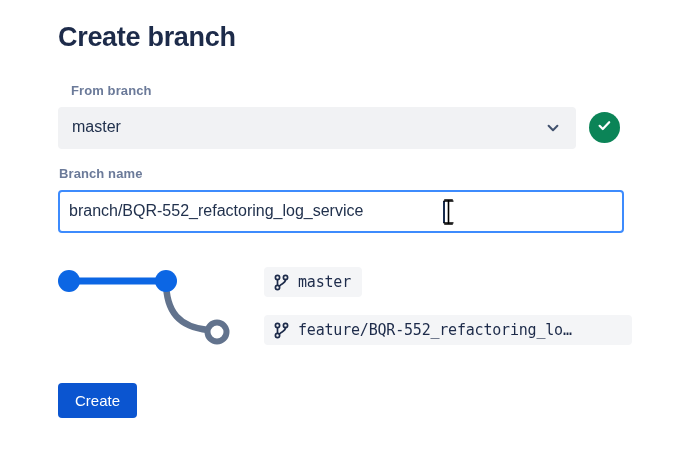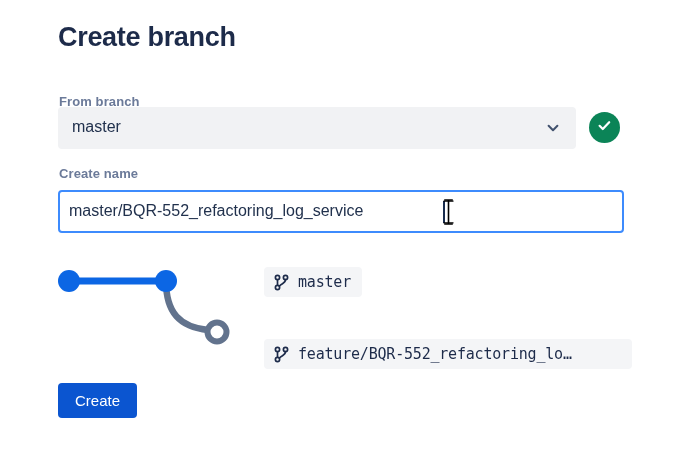--- a/index.html
+++ b/index.html
@@ -32,21 +32,21 @@
     color: #1d2b4a;
   }
 
   .field-label {
     position: absolute;
     font-size: 13px;
     font-weight: bold;
     color: #6b7a99;
     letter-spacing: 0.1px;
   }
-  .label-from-branch { left: 59px; top: 83px; margin-top: 11px; }
+  .label-from-branch { left: 71px; top: 83px; }
   .label-branch-name { left: 59px; top: 166px; }
 
   
   .select-row {
     position: absolute;
     left: 58px;
     top: 107px;
     width: 575px;
     height: 42px;
   }
@@ -138,21 +138,21 @@
     height: 30px;
     background: #f4f5f7;
     border-radius: 4px;
     display: flex;
     align-items: center;
     padding: 0 11px 0 9px;
     box-sizing: border-box;
     max-width: 368px;
   }
   .chip-master { left: 264px; top: 267px; }
-  .chip-feature { left: 264px; top: 315px; width: 368px; margin-top: 24px; }
+  .chip-feature { left: 264px; top: 315px; width: 368px; }
   .chip-label {
     font-family: "DejaVu Sans Mono", "Liberation Mono", monospace;
     font-size: 15px;
     color: #1d2b4a;
     letter-spacing: -0.2px;
     white-space: nowrap;
     overflow: hidden;
   }
   .git-branch-icon {
     width: 17px;
@@ -212,24 +212,24 @@
     </div>
     <div class="status-badge">
       <span>
         <svg width="17" height="17" viewBox="0 0 17 17">
           <path d="M3.6 8.8 L6.8 12 L13.2 5.2" fill="none" stroke="#ffffff" stroke-width="2.2" stroke-linecap="round" stroke-linejoin="round"></path>
         </svg>
       </span>
     </div>
   </div>
 
-  <div class="field-label label-branch-name">Create name</div>
+  <div class="field-label label-branch-name">Branch name</div>
 
   <div class="branch-input">
-    <span class="branch-input-text" title="feature/BQR-552_refactoring_log_service">master/BQR-552_refactoring_log_service</span>
+    <span class="branch-input-text" title="feature/BQR-552_refactoring_log_service">branch/BQR-552_refactoring_log_service</span>
     <span class="text-caret"></span>
   </div>
 
   <span class="mouse-cursor-ibeam">
     <svg width="13" height="26" viewBox="0 0 13 26">
       <path d="M3 1 H10 M6.5 1 V25 M3 25 H10" stroke="#000000" stroke-width="1.6" fill="none" stroke-linecap="square"></path>
       <path d="M1.5 2.2 H11.5 M1.5 23.8 H11.5" stroke="#000000" stroke-width="1.2" fill="none"></path>
     </svg>
   </span>
 

